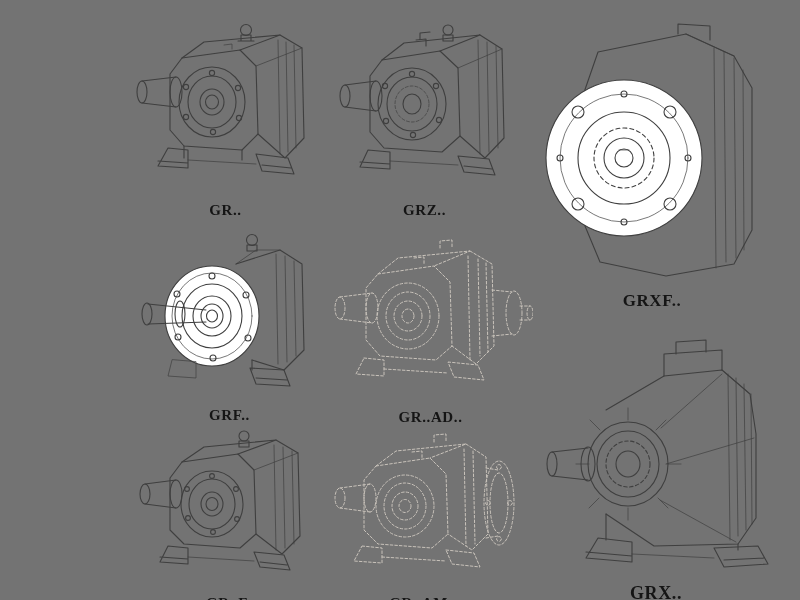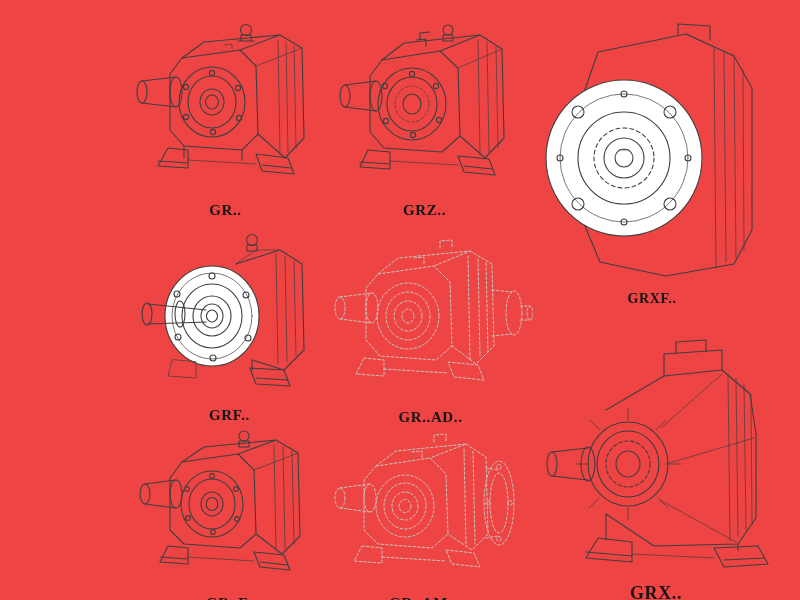--- a/index.html
+++ b/index.html
@@ -1,22 +1,22 @@
 <!DOCTYPE html>
 <html><head>
 <meta charset="utf-8">
 <style>
   html,body{margin:0;padding:0;background:#fff;}
-  .page{position:relative;width:800px;height:600px;background:#ef4444;overflow:hidden;
+  .page{position:relative;width:800px;height:600px;background:#737373;overflow:hidden;
         font-family:"Liberation Serif",serif;}
   .fig{position:absolute;display:flex;flex-direction:column;align-items:center;}
   .fig svg{display:block;}
   .cap{font-weight:700;font-size:15px;color:#151515;letter-spacing:.6px;margin-top:1px;
        font-family:"Liberation Serif",serif;}
-  .cap.big{font-size:14px;}
+  .cap.big{font-size:17px;}
   .cap.bigger{font-size:18px;}
   
   .ln{fill:none;stroke:#3f3f3f;stroke-width:1.1;stroke-linejoin:round;stroke-linecap:round;}
   .thin{stroke-width:.7;}
   .wh{fill:#ffffff;}
   .fdd{fill:none;stroke:#c9c3bb;stroke-width:1;stroke-dasharray:2.6 2;stroke-linejoin:round;stroke-linecap:round;}
   #fig-gr   {left:88px;  top:2px;   width:195px;}
   #fig-grz  {left:292px; top:2px;   width:185px;}
   #fig-grxf {left:498px; top:2px;   width:228px;}
   #fig-grf  {left:92px;  top:212px; width:195px;}

